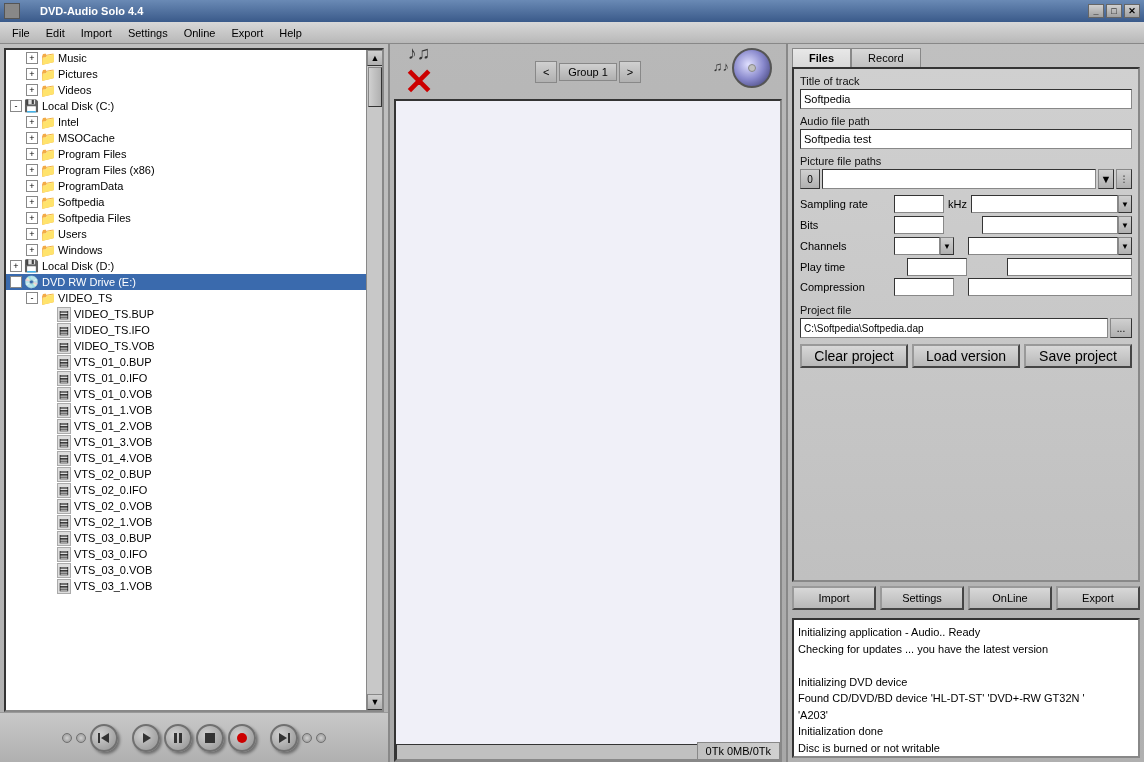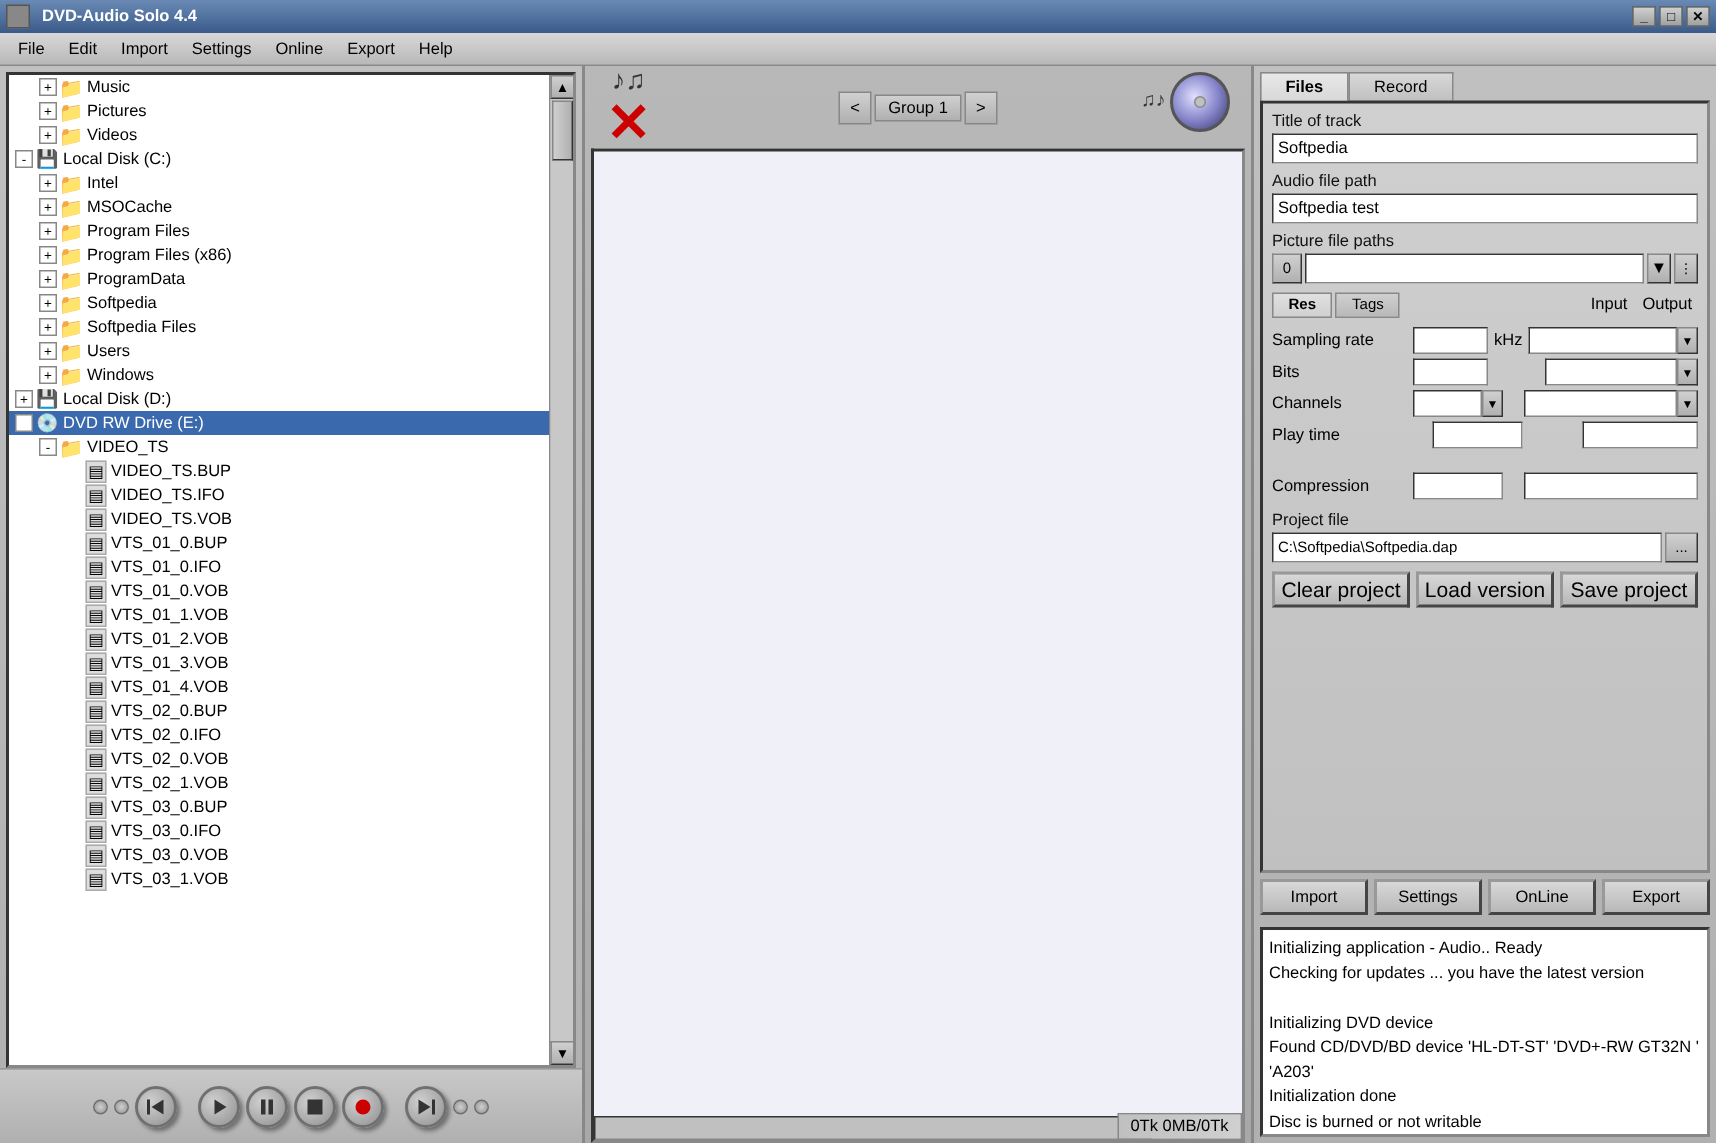--- a/index.html
+++ b/index.html
@@ -21,21 +21,21 @@
       align-items: center;
       justify-content: space-between;
       padding: 0 4px;
       color: white;
       font-size: 11px;
       font-weight: bold;
     }
     .title-bar-left {
       display: flex;
       align-items: center;
-      gap: 8px;
+      gap: 20px;
     }
     .title-icon {
       width: 16px; height: 16px;
       background: #888;
       border: 1px solid #555;
     }
     .title-bar-controls {
       display: flex; gap: 2px;
     }
     .title-btn {
@@ -247,21 +247,21 @@
       bottom: 0;
       left: 0;
       right: 60px;
       height: 16px;
       background: #c0c0c0;
       border: 1px inset #888;
     }
 
     
     .right-panel {
-      width: 310px;
+      width: 358px;
       display: flex;
       flex-direction: column;
       background: linear-gradient(to bottom, #c0c0c0, #b0b0b0);
       border-left: 2px solid #888;
     }
 
     .tab-bar {
       display: flex;
       padding: 4px 4px 0;
     }
@@ -821,27 +821,20 @@
       <div class="field-group">
         <div class="field-label">Picture file paths</div>
         <div class="picture-row">
           <div class="pic-num-btn">0</div>
           <input style="flex: 1 1 0%; height: 20px; border: 1px inset rgb(136, 136, 136);" type="text">
           <div class="pic-dropdown" style="display:flex;align-items:center;justify-content:center;">▼</div>
           <div style="width:16px; height:20px; background:linear-gradient(to bottom,#d0d0d0,#b0b0b0); border:1px outset #888; cursor:pointer; display:flex; align-items:center; justify-content:center; font-size:9px;">⋮</div>
         </div>
       </div>
 
-      <div class="tabs-inner">
-        <div class="inner-tab active">Res</div>
-        <div class="inner-tab">Tags</div>
-        <span style="flex:1;"></span>
-        <span style="font-size:11px; padding: 2px 4px;">Input</span>
-        <span style="font-size:11px; padding: 2px 4px;">Output</span>
-      </div>
 
       <div style="font-size:11px;">
 
         <div style="display:flex; align-items:center; margin-bottom:3px; gap:4px;">
           <span style="width:90px;">Sampling rate</span>
           <input class="input-sm" type="text" style="width: 50px;">
           <span>kHz</span>
           <div style="display:flex; flex:1;">
             <input class="input-sm" type="text" style="flex: 1 1 0%;">
             <div class="dropdown-arrow">▼</div>
@@ -864,21 +857,21 @@
             <input class="input-sm" type="text" style="flex: 1 1 0%;">
             <div class="dropdown-arrow">▼</div>
           </div>
           <span style="width:6px;"></span>
           <div style="display:flex; flex:1;">
             <input class="input-sm" type="text" style="flex: 1 1 0%;">
             <div class="dropdown-arrow">▼</div>
           </div>
         </div>
 
-        <div style="display:flex; align-items:center; margin-bottom:16px; gap:17px;">
+        <div style="display:flex; align-items:center; margin-bottom:2px; gap:17px;">
           <span style="width:90px;">Play time</span>
           <input class="input-sm" type="text" style="width: 60px;">
           <span style="width:6px;"></span>
           <input class="input-sm" type="text" style="flex: 1 1 0%;">
         </div>
 
         <div style="display:flex; align-items:center; margin-bottom:3px; gap:4px;">
           <span style="width:90px;">Compression</span>
           <input class="input-sm" type="text" style="width: 60px;">
           <span style="width:6px;"></span>

